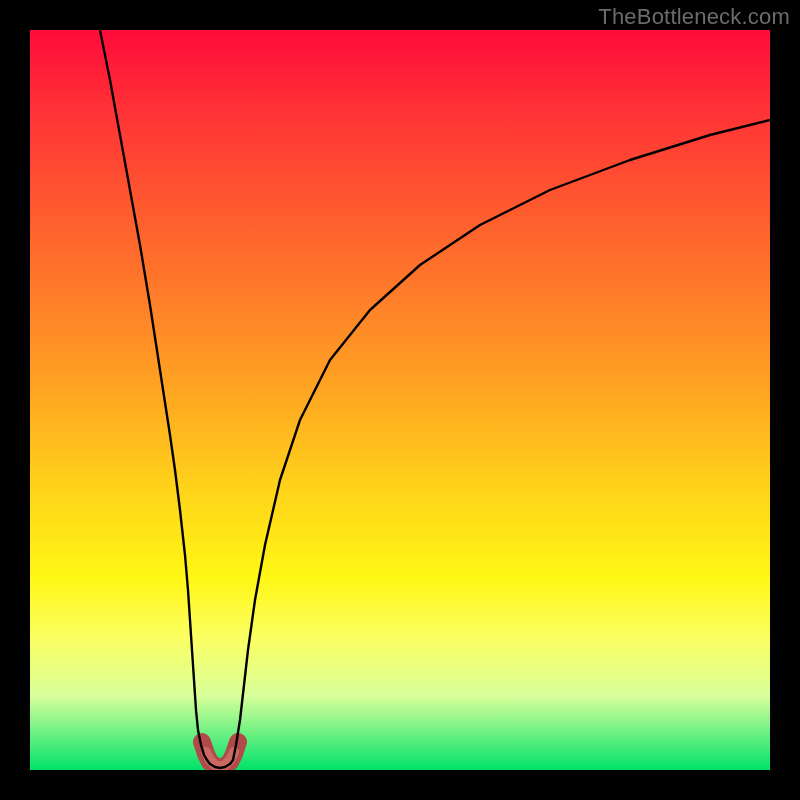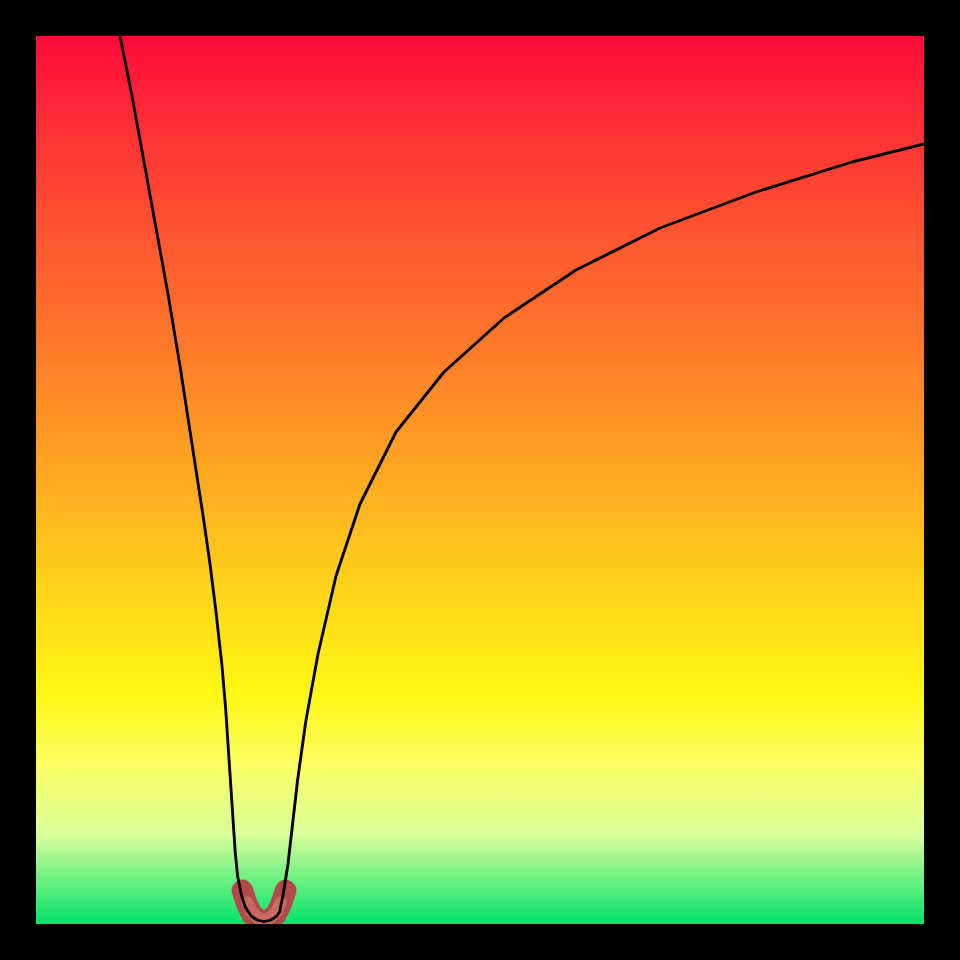--- a/index.html
+++ b/index.html
@@ -53,20 +53,21 @@
     left: 0;
     top: 0;
     width: 740px;
     height: 740px;
   }
 </style>
 </head>
 <body>
 
 <div class="frame">
+  <div class="watermark">TheBottleneck.com</div>
   <div class="plot-area">
     <svg class="curve" viewBox="0 0 740 740" preserveAspectRatio="none">
       <path fill="none" stroke-linecap="round" stroke-linejoin="round" d="M 172 712 L 176 724 L 180 732 L 185 736 L 190 738 L 195 736 L 200 732 L 204 724 L 208 712" stroke="#b24a4a" stroke-width="18"></path>
       <path fill="none" stroke-linecap="round" stroke-linejoin="round" d="M 176 722 L 180 730 L 185 735 L 190 737 L 195 735 L 200 730 L 204 722" stroke="#c96a62" stroke-width="10"></path>
       <path fill="none" stroke-linecap="round" stroke-linejoin="round" d="M 70 0 L 80 50 L 90 105 L 100 160 L 110 215 L 120 275 L 130 340 L 140 405 L 145 440 L 150 480 L 155 525 L 158 560 L 160 590 L 162 620 L 164 650 L 166 680 L 168 700 L 171 715 L 174 725 L 177 730 L 177 730 L 180 734 L 185 737 L 190 738 L 195 737 L 200 734 L 203 730 L 203 730 L 206 715 L 210 690 L 214 655 L 218 620 L 225 570 L 235 515 L 250 450 L 270 390 L 300 330 L 340 280 L 390 235 L 450 195 L 520 160 L 600 130 L 680 105 L 740 90" stroke="#000000" stroke-width="2.4"></path>
     </svg>
   </div>
 </div>
 
 </body></html>

